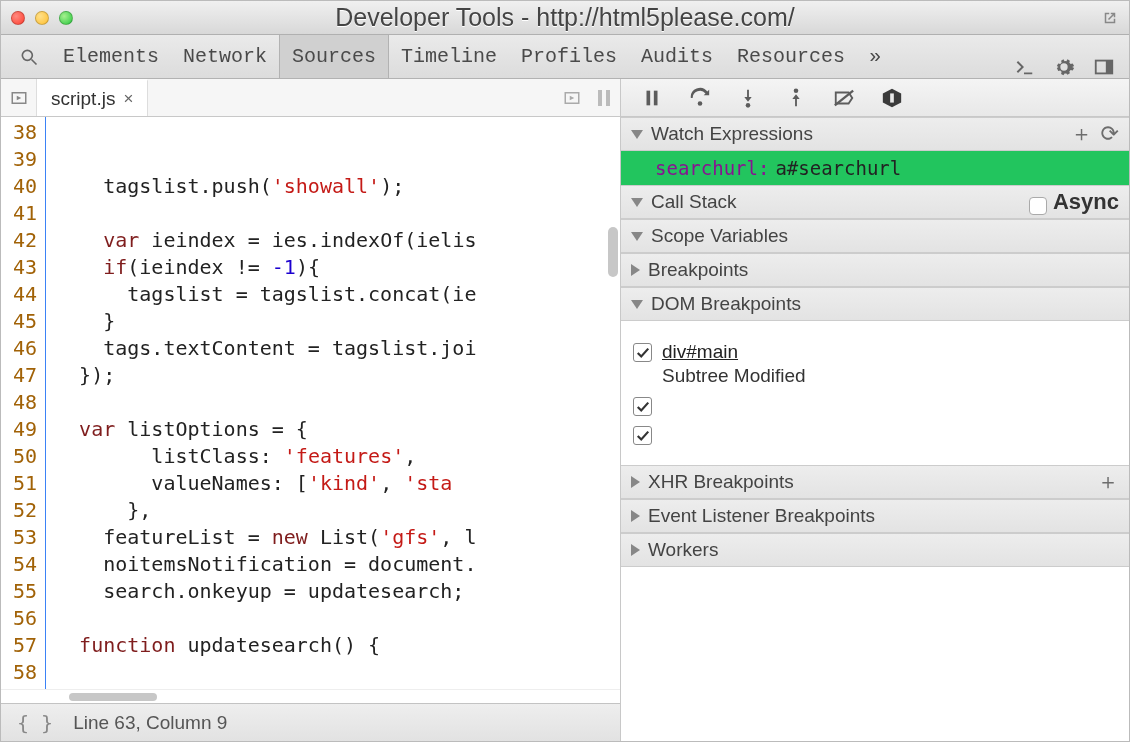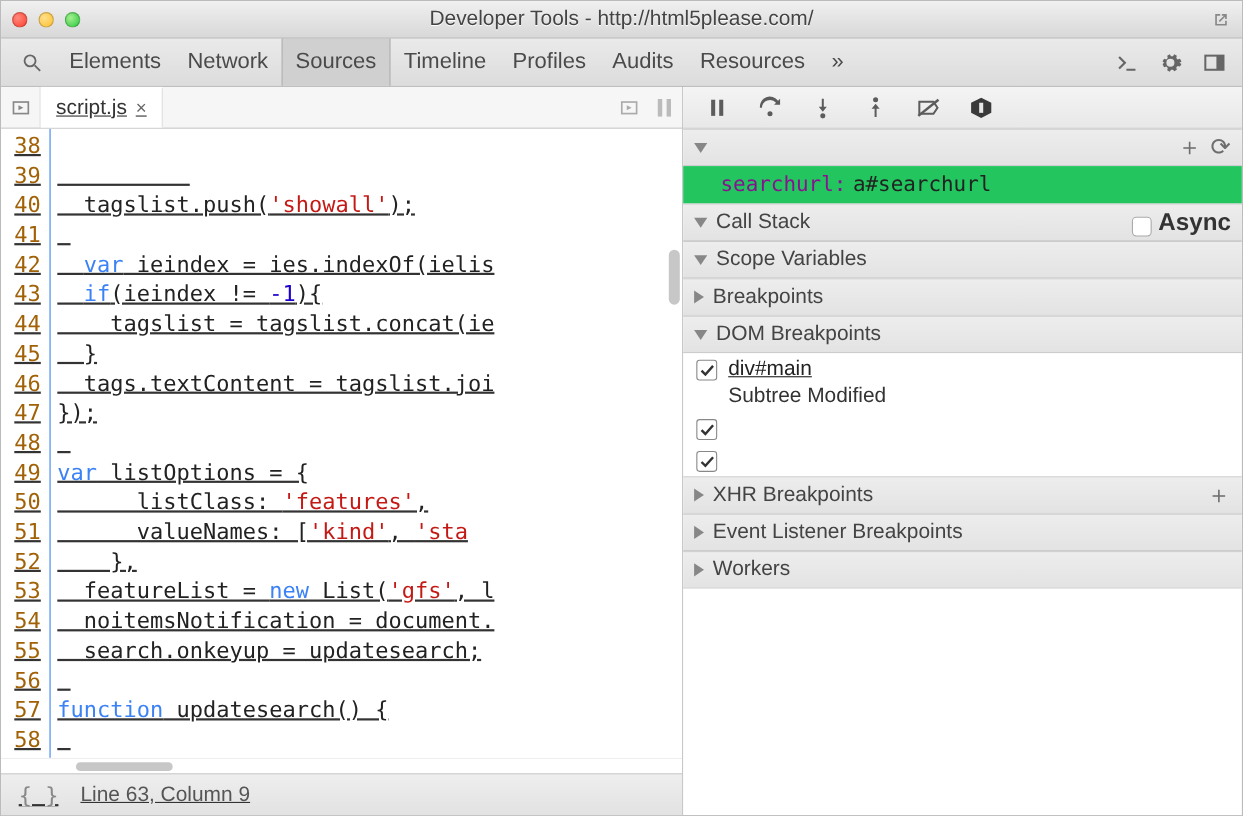--- a/index.html
+++ b/index.html
@@ -37,41 +37,42 @@
   width: 14px; height: 14px; border-radius: 50%;
   border: 1px solid rgba(0,0,0,0.2);
 }
 .light.red { background: radial-gradient(circle at 35% 35%, #ff8a80, #ff3d2e); }
 .light.yel { background: radial-gradient(circle at 35% 35%, #ffe08a, #ffbf2f); }
 .light.grn { background: radial-gradient(circle at 35% 35%, #a6f08f, #29c83e); }
 .title-text {
   position: absolute;
   left: 0; right: 0;
   text-align: center;
-  font-size: 19px;
+  font-size: 25px;
   color: #444;
   pointer-events: none;
   text-shadow: 0 1px 0 #fff;
 }
 .popout-icon {
   margin-left: auto;
   width: 18px; height: 18px;
   color: #888;
 }
 
 .toolbar {
   height: 44px;
   background: linear-gradient(#eaeaea, #dcdcdc);
   border-bottom: 1px solid #b2b2b2;
   display: flex;
-  align-items: center;
+  align-items: flex-end;
   padding: 0 6px;
   gap: 0;
   font-size: 20px;
   color: #333;
+  font-family: Liberation Mono, monospace;
 }
 .toolbar .tb-btn, .toolbar .tb-panel {
   padding: 0 12px;
   height: 100%;
   display: flex;
   align-items: center;
   cursor: pointer;
   color: #4a4a4a;
 }
 .toolbar .tb-panel.active {
@@ -125,21 +126,20 @@
   flex: 1;
   display: flex;
   min-height: 0;
 }
 .left-pane {
   width: 620px;
   display: flex;
   flex-direction: column;
   border-right: 1px solid #c8c8c8;
   min-height: 0;
-  text-decoration: underline;
 }
 .right-pane {
   flex: 1;
   display: flex;
   flex-direction: column;
   min-height: 0;
 }
 
 .code-area {
   flex: 1;
@@ -158,22 +158,23 @@
   border-right: 1px solid #3b82f6;
   user-select: none;
   flex-shrink: 0;
 }
 .code-text {
   flex: 1;
   padding: 2px 0 2px 6px;
   white-space: pre;
   overflow: hidden;
   position: relative;
-}
-.kw { color: #3b82f6; }
+  margin-left: 27px;
+}
+.kw { color: #7f1d1d; }
 .str { color: #c41a16; }
 .num { color: #1c00cf; }
 .pln { color: #222; }
 
 .scrollbar-vert {
   position: absolute;
   right: 2px; top: 110px;
   width: 10px; height: 50px;
   background: #c7c7c7;
   border-radius: 5px;
@@ -261,21 +262,21 @@
 .watch-name { color: #881391; }
 .watch-val { color: #222; }
 
 .async-box {
   display: flex; align-items: flex-end; gap: 6px; font-size: 22px; color: #333; font-weight: bold;
 }
 .async-box .chk {
   width: 18px; height: 18px; border: 1px solid #aaa; border-radius: 4px; background: #fff;
 }
 
-.dom-body { padding: 0 12px; }
+.dom-body { padding: 16px 12px; }
 .dom-item {
   display: flex; align-items: flex-start; gap: 10px; padding: 4px 0;
 }
 .dom-item .chk {
   width: 19px; height: 19px; border: 1px solid #888; border-radius: 3px;
   background: #fff; display: flex; align-items: center; justify-content: center;
   flex-shrink: 0; margin-top: 2px;
 }
 .dom-item .chk svg { width: 14px; height: 14px; }
 .dom-sel { text-decoration: underline; color: #222; font-size: 19px; }
@@ -421,20 +422,21 @@
           </svg>
         <svg viewBox="0 0 24 24">
             <polygon points="12,2 22,7 22,17 12,22 2,17 2,7" fill="#3a3a3a"></polygon>
             <rect x="10" y="7" width="4" height="10" fill="#e8e8e8"></rect>
           </svg>
       </div>
 
       <div class="accordion">
         <div class="section-header">
           <div class="tri down"></div>
+          <span>Watch Expressions</span>
           <div class="grow"></div>
           <span class="icon-plus">＋</span>
           <span class="icon-refresh">⟳</span>
         </div>
         <div class="section-body">
           <div class="watch-row">
             <div class="tri right"></div>
             <span class="watch-name"><span>searchurl</span>:</span>
             <span class="watch-val">a#searchurl</span>
           </div>

